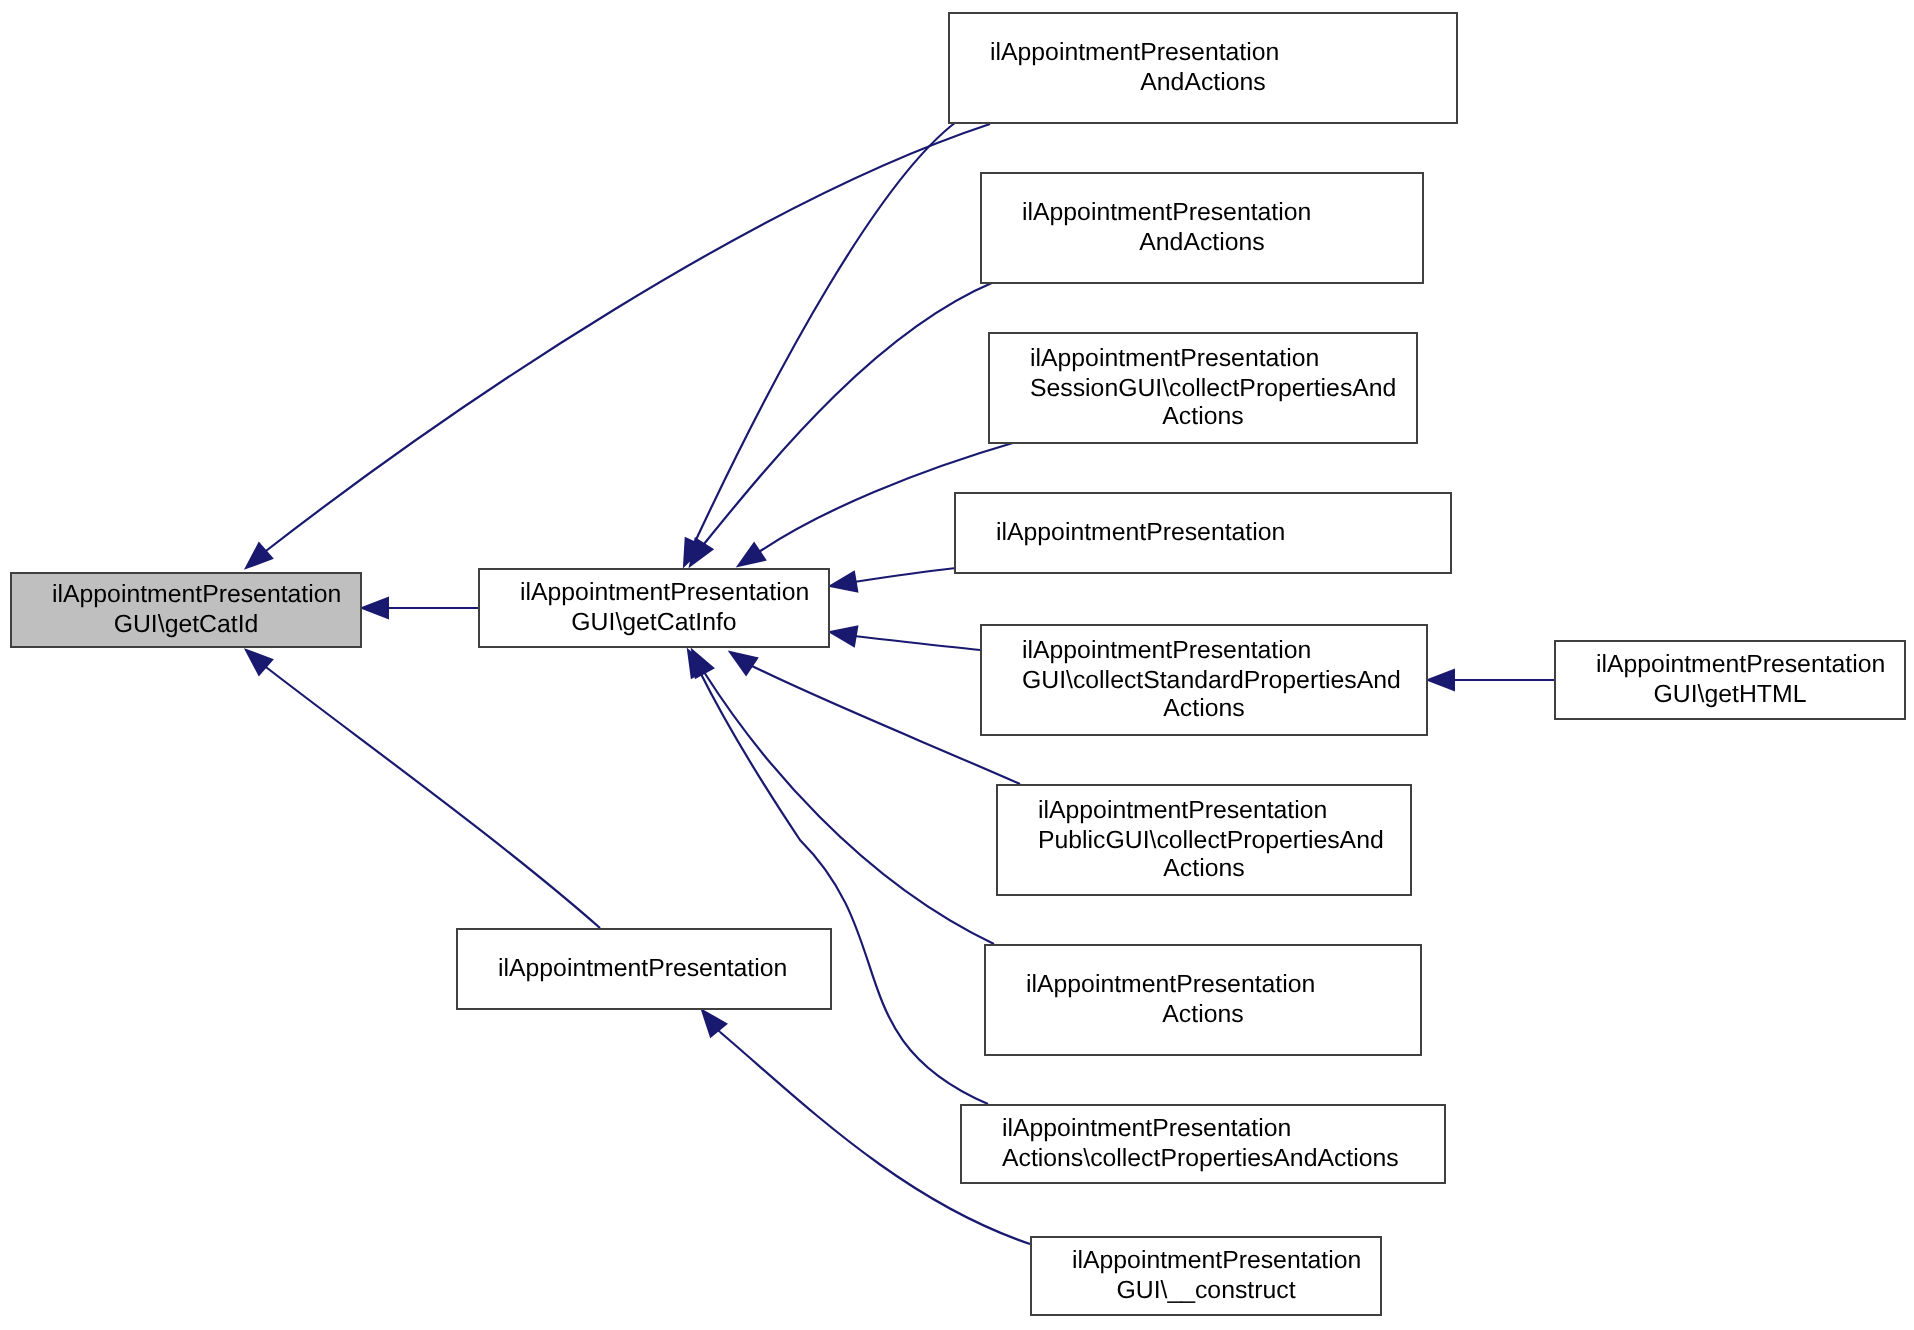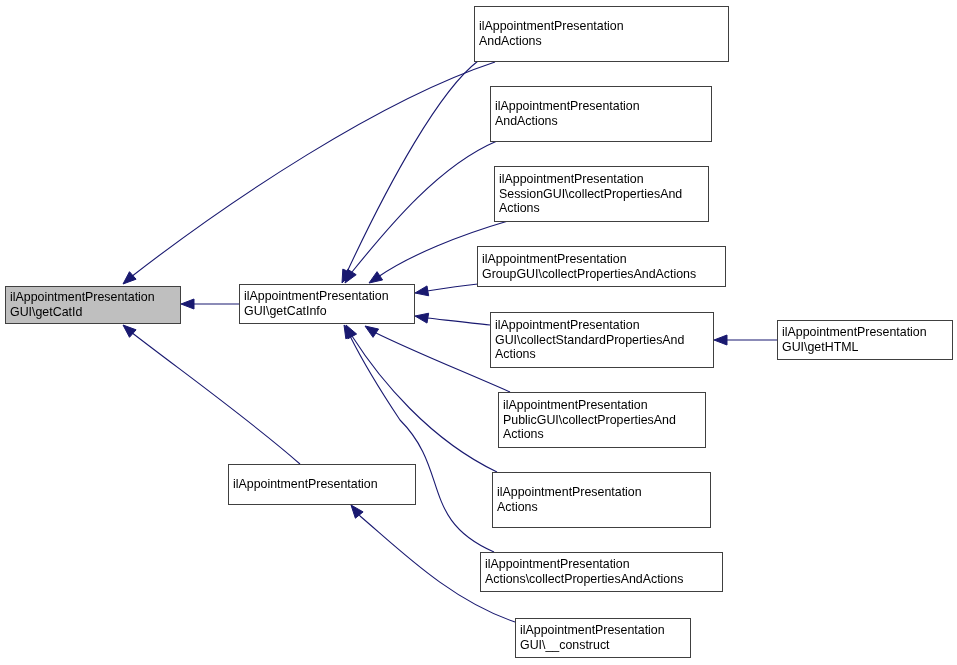--- a/index.html
+++ b/index.html
@@ -1,26 +1,26 @@
 <!DOCTYPE html>
 <html><head>
 <meta charset="utf-8">
 <style>
   html, body { margin: 0; padding: 0; background: #ffffff; }
   body { width: 957px; height: 665px; position: relative; overflow: hidden;
          font-family: "Liberation Sans", "DejaVu Sans", sans-serif; }
   #graph { position: absolute; left: 0; top: 0; width: 957px; height: 665px; }
   .node-box { position: absolute; box-sizing: border-box; border: 1px solid #404040;
               background: #ffffff; color: #000000; font-size: 12.4px; line-height: 14.6px;
-              display: flex; flex-direction: column; justify-content: center; padding: 0 4px;
+              display: flex; flex-direction: column; justify-content: center; padding: 0 20px;
               cursor: pointer; }
   .node-box.root { background: #bfbfbf; }
   .node-box .line { white-space: pre; }
   .node-box .line.l0 { text-align: left; }
-  .node-box .line.center { }
+  .node-box .line.center { text-align: center; }
   svg#edges { position: absolute; left: 0; top: 0; }
 </style>
 </head>
 <body>
 
 <div id="graph">
   <svg id="edges" width="957" height="665">
       <g>
         <path d="M 495 62 C 380 100, 230 200, 131 277" fill="none" stroke="#191970" stroke-width="1.1"></path>
         <polygon points="123,284 129.49097399184683,271.6765566241749 136.07602007053202,279.20232357124365" fill="#191970" stroke="#191970"></polygon>
@@ -107,21 +107,20 @@
     <div class="line l0">ilAppointmentPresentation</div>
     <div class="line center">AndActions</div>
   </div>
   <div class="node-box" id="n-course" style="left: 494px; top: 166px; width: 215px; height: 56px;">
     <div class="line l0">ilAppointmentPresentation</div>
     <div class="line l0">SessionGUI\collectPropertiesAnd</div>
     <div class="line center">Actions</div>
   </div>
   <div class="node-box" id="n-group" style="left: 477px; top: 246px; width: 249px; height: 41px;">
     <div class="line l0">ilAppointmentPresentation</div>
-    <div class="line l0">GroupGUI\collectPropertiesAndActions</div>
   </div>
   <div class="node-box" id="n-collectStandard" style="left: 490px; top: 312px; width: 224px; height: 56px;">
     <div class="line l0">ilAppointmentPresentation</div>
     <div class="line l0">GUI\collectStandardPropertiesAnd</div>
     <div class="line center">Actions</div>
   </div>
   <div class="node-box" id="n-getHTML" style="left: 777px; top: 320px; width: 176px; height: 40px;">
     <div class="line center">ilAppointmentPresentation</div>
     <div class="line center">GUI\getHTML</div>
   </div>

